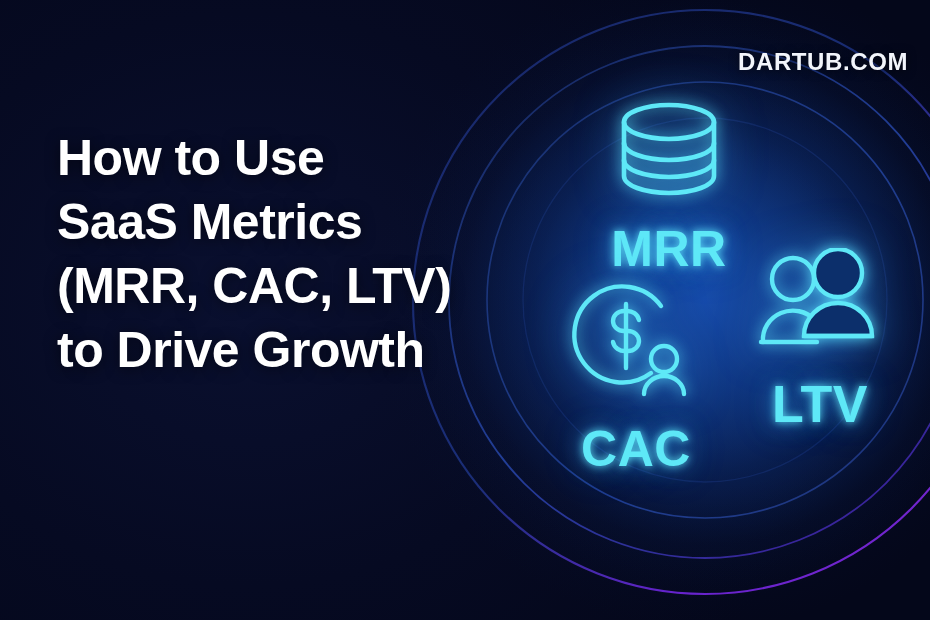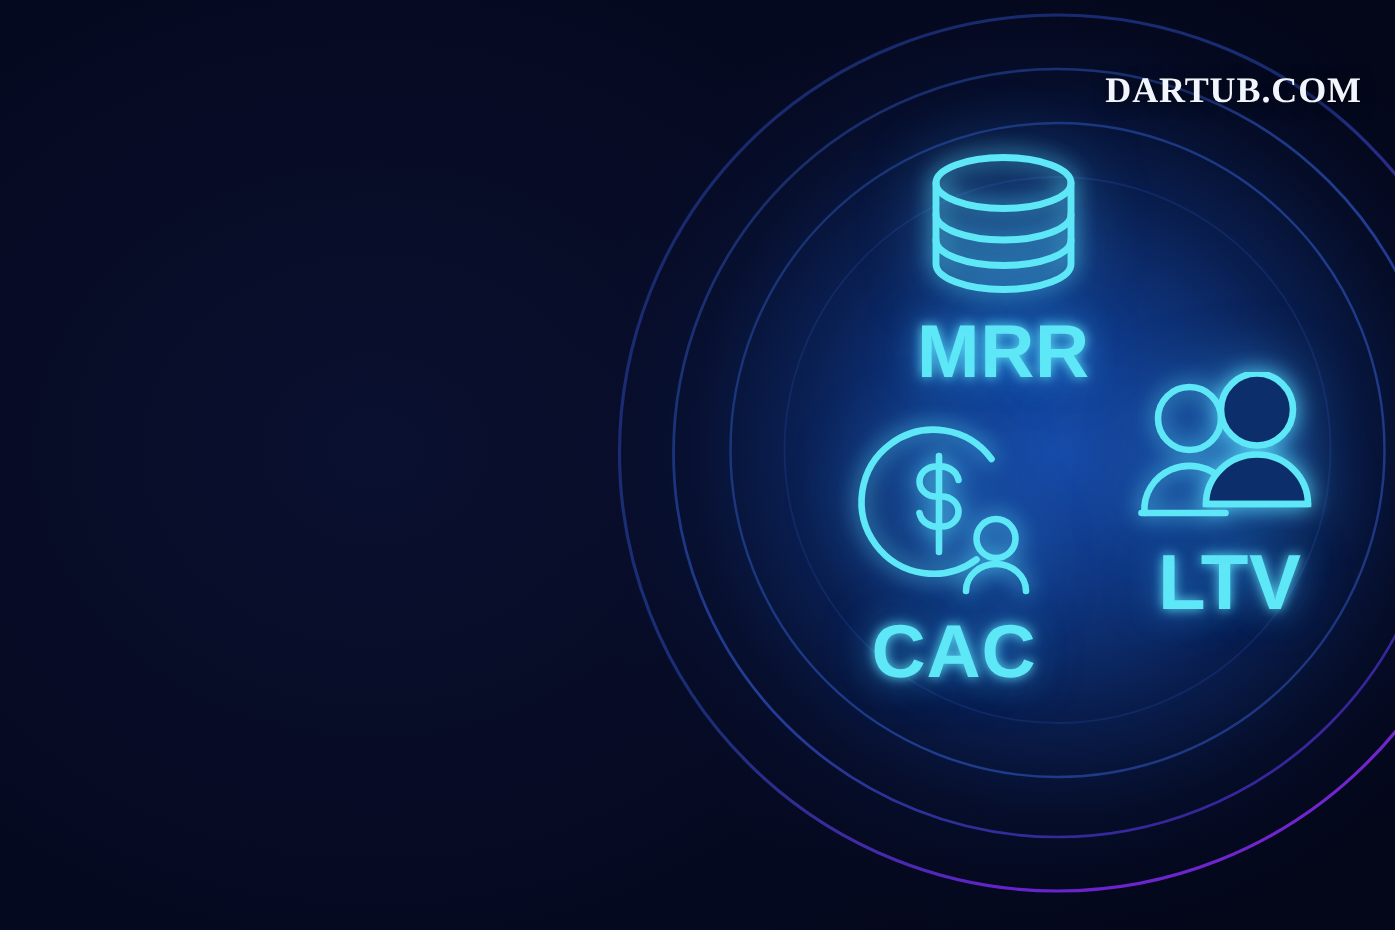--- a/index.html
+++ b/index.html
@@ -48,29 +48,29 @@
 
   
   .brand {
     position:absolute;
     right:22px; top:48px;
     color:#f2f5fb;
     font-size:24px;
     font-weight:bold;
     letter-spacing:0.6px;
     text-shadow:0 1px 10px rgba(0,0,0,0.6);
-    font-family:Liberation Serif, serif;
   }
 
   
   .metric {
     position:absolute;
     display:flex;
     flex-direction:column;
     align-items:center;
+    gap:16px;
   }
   .metric-icon {
     filter:
       drop-shadow(0 0 7px rgba(90,225,250,0.85))
       drop-shadow(0 0 20px rgba(60,170,255,0.55));
   }
   .metric-label {
     color:#5ee8f7;
     font-weight:bold;
     letter-spacing:0.5px;
@@ -122,20 +122,26 @@
 
     <circle cx="705" cy="300" r="300" fill="url(#coreGlow)"></circle>
     <circle cx="705" cy="302" r="292" fill="none" stroke="url(#ringGradOuter)" stroke-width="2.1"></circle>
     <circle cx="705" cy="302" r="256" fill="none" stroke="url(#ringGradMid)" stroke-width="1.8"></circle>
     <circle cx="705" cy="300" r="218" fill="none" stroke="url(#ringGradInner)" stroke-width="1.6"></circle>
     <circle cx="705" cy="300" r="182" fill="none" stroke="#24459c" stroke-opacity="0.30" stroke-width="1.3"></circle>
   </svg>
 
   <div class="brand">DARTUB.COM</div>
 
+  <div class="title-block">
+    <span class="title-line">How to Use</span>
+    <span class="title-line">SaaS Metrics</span>
+    <span class="title-line">(MRR, CAC, LTV)</span>
+    <span class="title-line">to Drive Growth</span>
+  </div>
 
   <div class="metric" id="metric-mrr">
     <div class="metric-icon">
       <svg width="118" height="98" viewBox="0 0 118 98" xmlns="http://www.w3.org/2000/svg">
         <g fill="none" stroke="#5ee8f7" stroke-width="4.6" stroke-linecap="round">
           <ellipse cx="59" cy="22" rx="45" ry="17"></ellipse>
           <path d="M14 22 V76 A45 17 0 0 0 104 76 V22"></path>
           <path d="M14 43 A45 17 0 0 0 104 43"></path>
           <path d="M14 60 A45 17 0 0 0 104 60"></path>
         </g>

